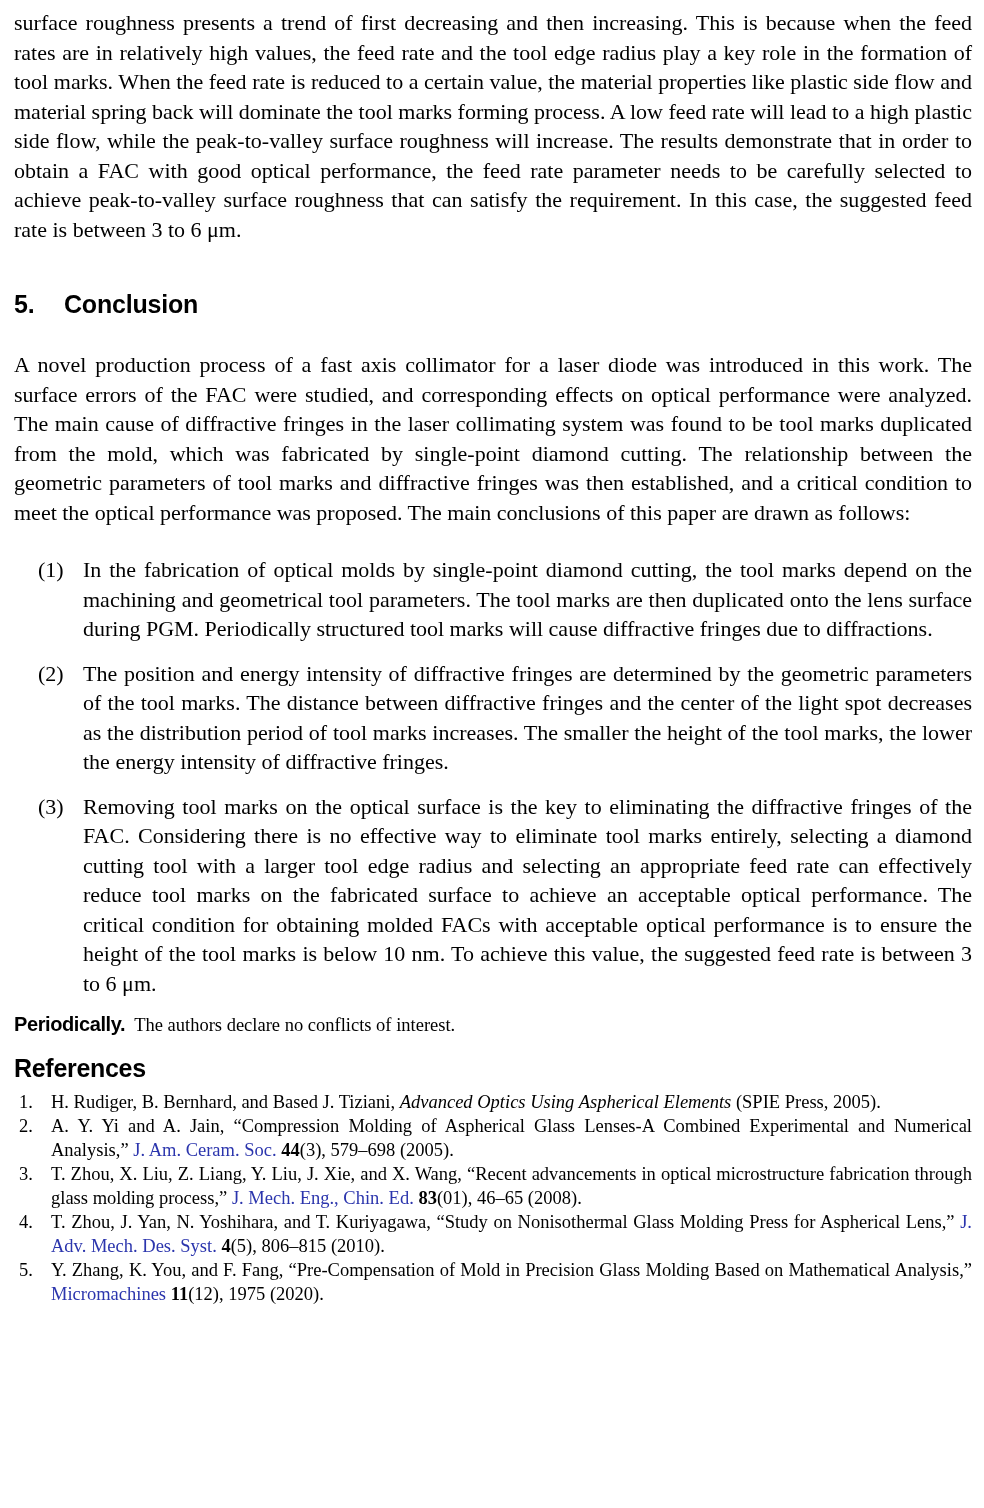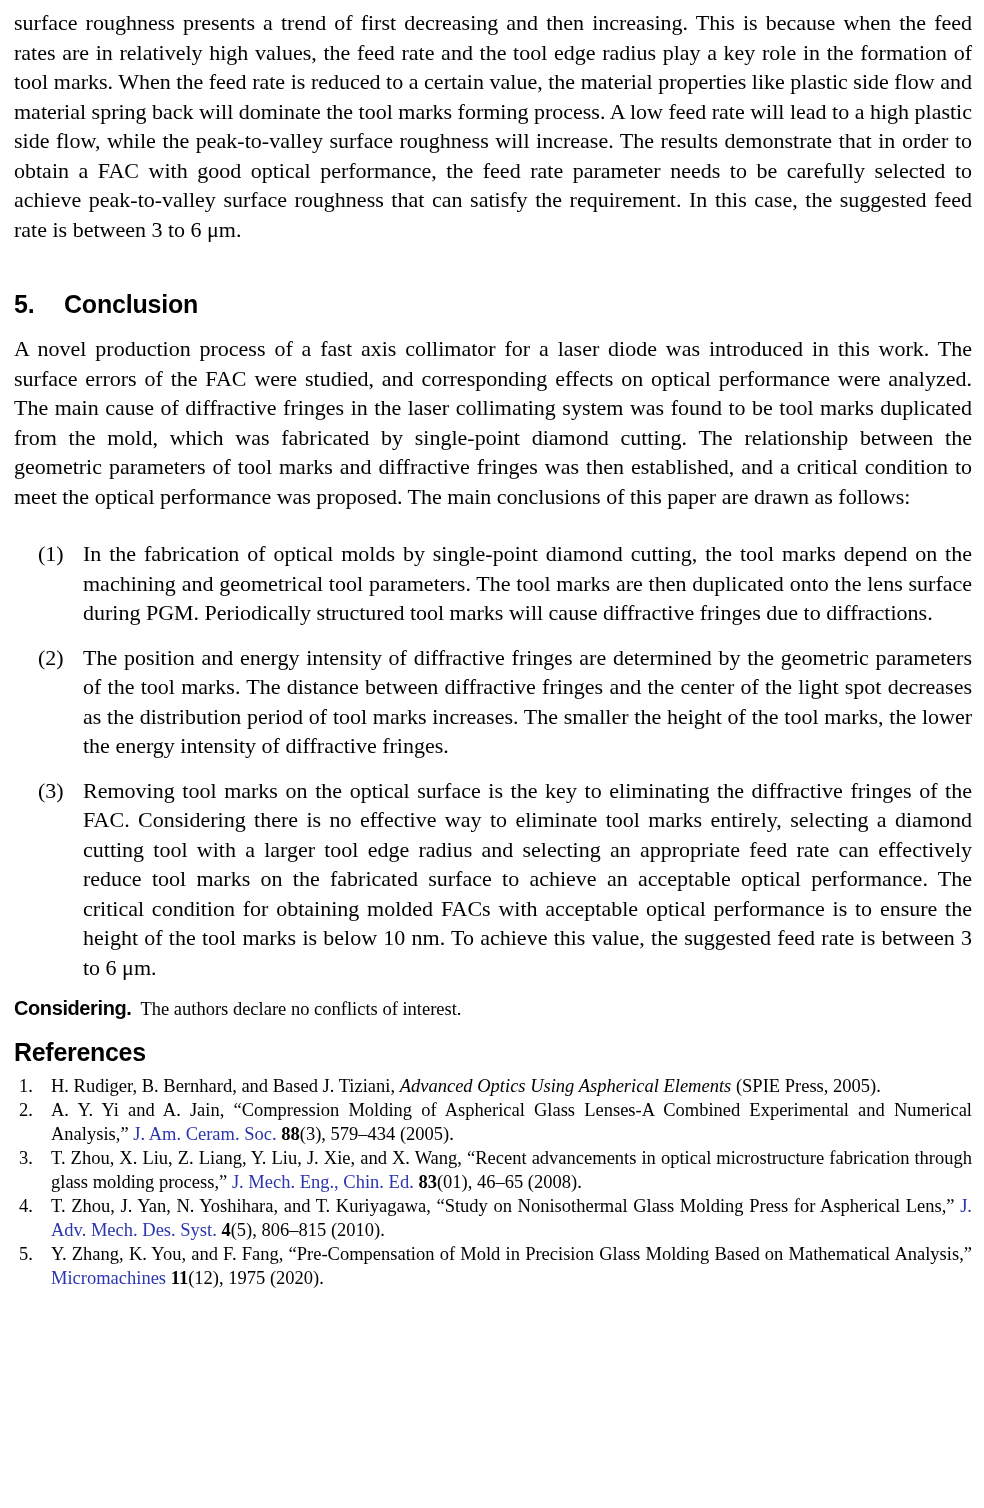--- a/index.html
+++ b/index.html
@@ -15,21 +15,21 @@
   }
   .body-text {
     font-size: 22px; line-height: 29.5px; text-align: justify;
   }
   .section-heading {
     font-family: "Liberation Sans", sans-serif;
     font-weight: bold; font-size: 25px; line-height: 28px;
     letter-spacing: -0.2px; margin-top: 46px;
   }
   .sec-num { display: inline-block; width: 50px; }
-  .intro { margin-top: 16px; }
+  .intro { margin-top: 32px; }
   .numbered-list { }
   .num-item {
     position: relative; padding-left: 69px; margin-top: 15px;
     font-size: 22px; line-height: 29.5px; text-align: justify;
   }
   .num-item:first-child { margin-top: 28px; }
   .num-label { position: absolute; left: 24px; top: 0; }
   .backmatter {
     font-size: 18.5px; line-height: 24.5px; text-align: justify;
   }
@@ -70,27 +70,27 @@
   <p class="body-text intro">A novel production process of a fast axis collimator for a laser diode was introduced in this work. The surface errors of the FAC were studied, and corresponding effects on optical performance were analyzed. The main cause of diffractive fringes in the laser collimating system was found to be tool marks duplicated from the mold, which was fabricated by single-point diamond cutting. The relationship between the geometric parameters of tool marks and diffractive fringes was then established, and a critical condition to meet the optical performance was proposed. The main conclusions of this paper are drawn as follows:</p>
 
   <div class="numbered-list" id="conclusion-list">
       <div class="num-item"><span class="num-label">(1)</span><span>In the fabrication of optical molds by single-point diamond cutting, the tool marks depend on the machining and geometrical tool parameters. The tool marks are then duplicated onto the lens surface during PGM. Periodically structured tool marks will cause diffractive fringes due to diffractions.</span></div>
       <div class="num-item"><span class="num-label">(2)</span><span>The position and energy intensity of diffractive fringes are determined by the geometric parameters of the tool marks. The distance between diffractive fringes and the center of the light spot decreases as the distribution period of tool marks increases. The smaller the height of the tool marks, the lower the energy intensity of diffractive fringes.</span></div>
       <div class="num-item"><span class="num-label">(3)</span><span>Removing tool marks on the optical surface is the key to eliminating the diffractive fringes of the FAC. Considering there is no effective way to eliminate tool marks entirely, selecting a diamond cutting tool with a larger tool edge radius and selecting an appropriate feed rate can effectively reduce tool marks on the fabricated surface to achieve an acceptable optical performance. The critical condition for obtaining molded FACs with acceptable optical performance is to ensure the height of the tool marks is below 10 nm. To achieve this value, the suggested feed rate is between 3 to 6 μm.</span></div>
     </div>
 
 
   <p class="backmatter bm-disclosures">
-    <span class="bm-head">Considering.</span><span>The authors declare no conflicts of interest.</span>
+    <span class="bm-head">Periodically.</span><span>The authors declare no conflicts of interest.</span>
   </p>
 
 
   <h3 class="ref-heading">References</h3>
 
   <div class="ref-list" id="ref-list">
       <div class="ref-item"><span class="ref-num">1.</span><span>H. Rudiger, B. Bernhard, and Based J. Tiziani, </span><em>Advanced Optics Using Aspherical Elements</em><span> (SPIE Press, 2005).</span></div>
-      <div class="ref-item"><span class="ref-num">2.</span><span>A. Y. Yi and A. Jain, “Compression Molding of Aspherical Glass Lenses-A Combined Experimental and Numerical Analysis,” </span><span class="ref-link">J. Am. Ceram. Soc.</span><span> </span><b>88</b><span>(3), 579–434 (2005).</span></div>
+      <div class="ref-item"><span class="ref-num">2.</span><span>A. Y. Yi and A. Jain, “Compression Molding of Aspherical Glass Lenses-A Combined Experimental and Numerical Analysis,” </span><span class="ref-link">J. Am. Ceram. Soc.</span><span> </span><b>44</b><span>(3), 579–698 (2005).</span></div>
       <div class="ref-item"><span class="ref-num">3.</span><span>T. Zhou, X. Liu, Z. Liang, Y. Liu, J. Xie, and X. Wang, “Recent advancements in optical microstructure fabrication through glass molding process,” </span><span class="ref-link">J. Mech. Eng., Chin. Ed.</span><span> </span><b>83</b><span>(01), 46–65 (2008).</span></div>
       <div class="ref-item"><span class="ref-num">4.</span><span>T. Zhou, J. Yan, N. Yoshihara, and T. Kuriyagawa, “Study on Nonisothermal Glass Molding Press for Aspherical Lens,” </span><span class="ref-link">J. Adv. Mech. Des. Syst.</span><span> </span><b>4</b><span>(5), 806–815 (2010).</span></div>
       <div class="ref-item"><span class="ref-num">5.</span><span>Y. Zhang, K. You, and F. Fang, “Pre-Compensation of Mold in Precision Glass Molding Based on Mathematical Analysis,” </span><span class="ref-link">Micromachines</span><span> </span><b>11</b><span>(12), 1975 (2020).</span></div>
     </div>
 
 </div>
 
 </body></html>

